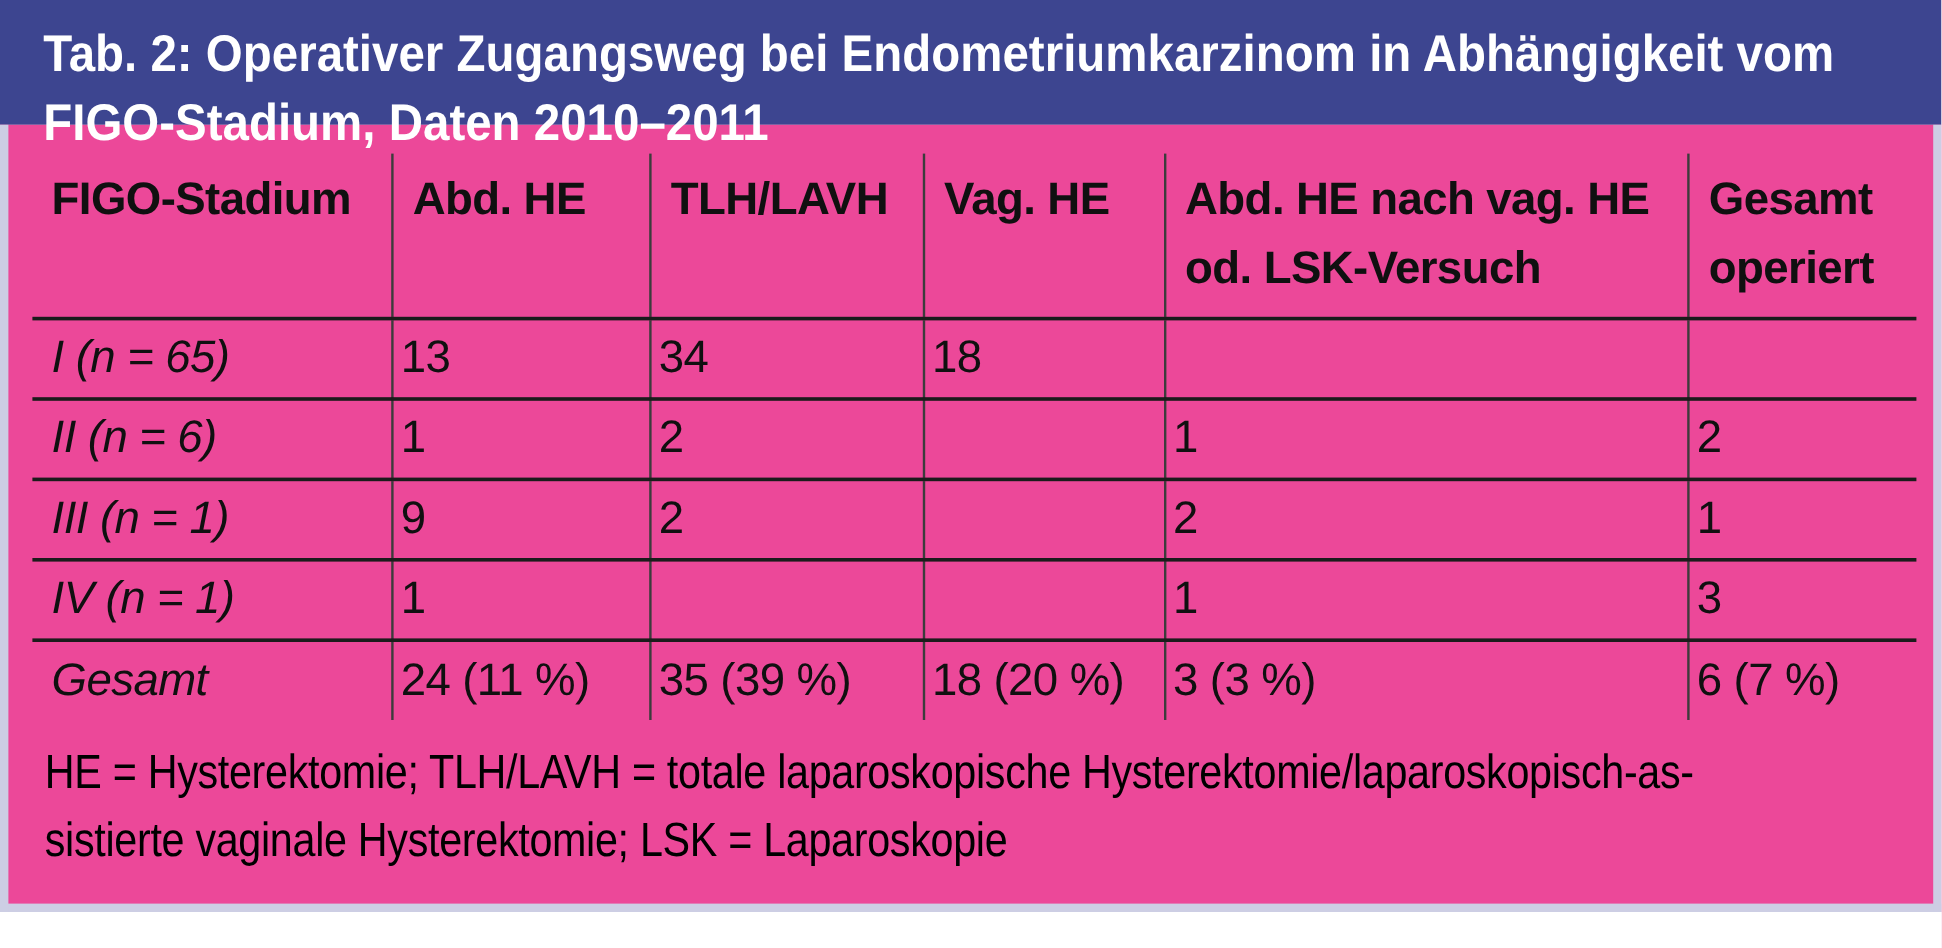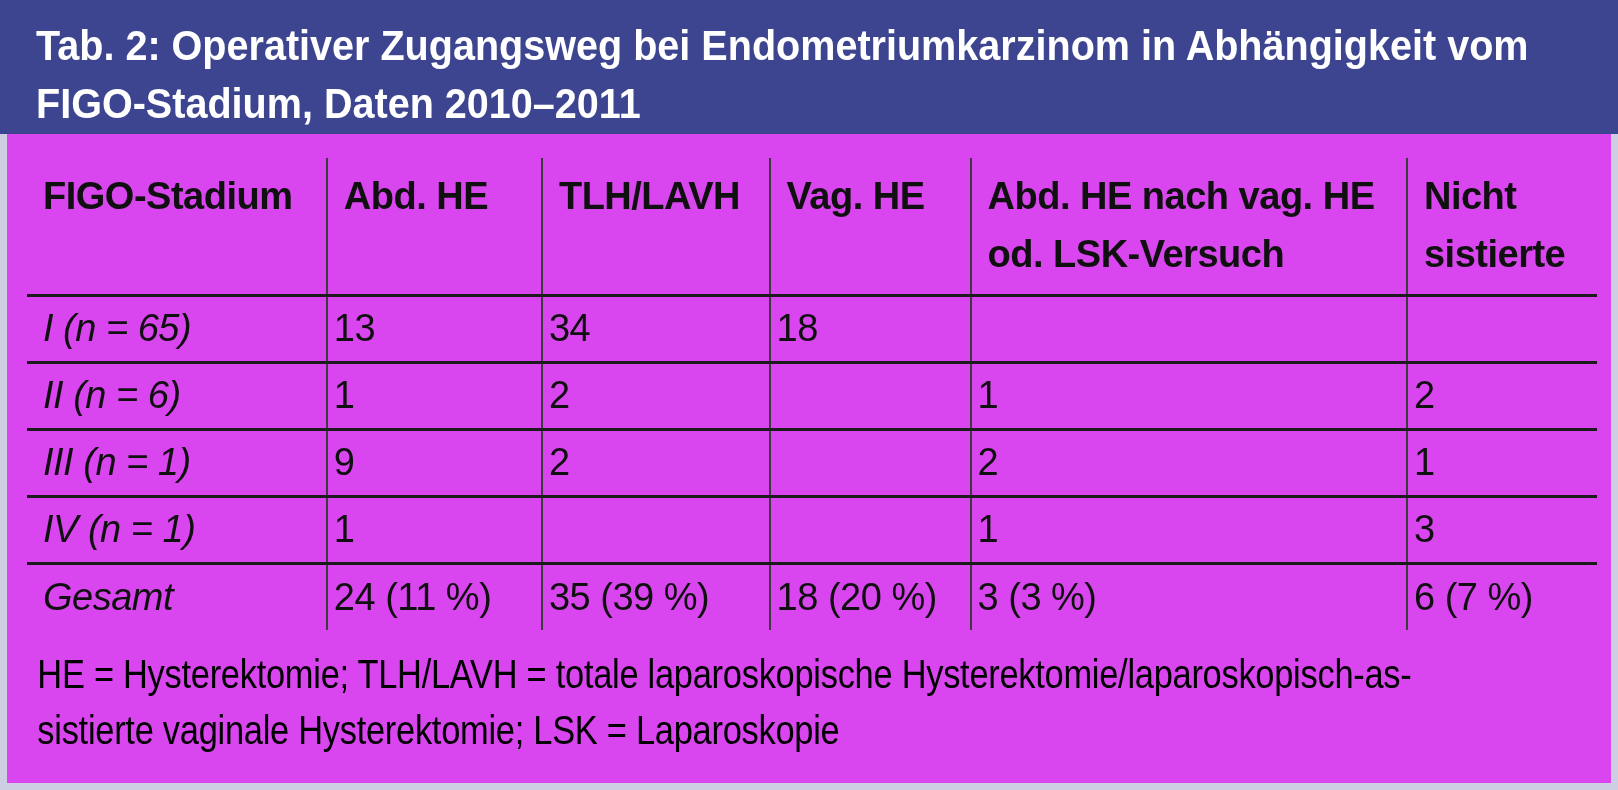--- a/index.html
+++ b/index.html
@@ -4,36 +4,36 @@
 <style>
   * { margin:0; padding:0; box-sizing:border-box; }
   html,body { background:#fff; }
   .page {
     width:1618px; height:790px; position:relative; overflow:hidden;
     background:#ffffff;
     font-family:"Liberation Sans", sans-serif;
     color:#111;
   }
   .band {
-    height:134px; width:100%;
+    height:104px; width:100%;
     background:var(--band-bg,#3d4590);
     padding:17px 30px 0 36px;
   }
   .band-title {
     color:#ffffff; font-weight:bold; font-size:43px; line-height:1.34;
     transform:scaleX(0.92); transform-origin:0 0;
   }
   .band-title .t-line { white-space:nowrap; }
   .body {
     height:656px;
     border-left:7px solid var(--frame,#cdcee4);
     border-right:7px solid var(--frame,#cdcee4);
     border-bottom:7px solid var(--frame,#cdcee4);
     padding:24px 14px 0 20px;
-    background:#d946ef;
+    background:#ec4899;
   }
   table.tbl {
     width:100%; border-collapse:collapse; table-layout:fixed;
   }
   .tbl th, .tbl td { font-size:38px; color:#101010; }
   .tbl thead tr { height:128px; }
   .tbl thead th {
     font-weight:bold; text-align:left; vertical-align:top;
     padding:10px 8px 10px 16px; line-height:1.52;
     letter-spacing:-0.5px;
@@ -77,21 +77,21 @@
         <col style="width:27.8%">
         <col style="width:12.1%">
       </colgroup>
       <thead>
         <tr id="head-row">
             <th>FIGO-Stadium</th>
             <th>Abd. HE</th>
             <th>TLH/LAVH</th>
             <th>Vag. HE</th>
             <th>Abd. HE nach vag. HE od. LSK-Versuch</th>
-            <th>Nicht sistierte</th>
+            <th>Gesamt operiert</th>
           </tr>
       </thead>
       <tbody id="body-rows">
           <tr>
             <td class="row-label">I (n = 65)</td>
             <td>13</td>
             <td>34</td>
             <td>18</td>
             <td></td>
             <td></td>

